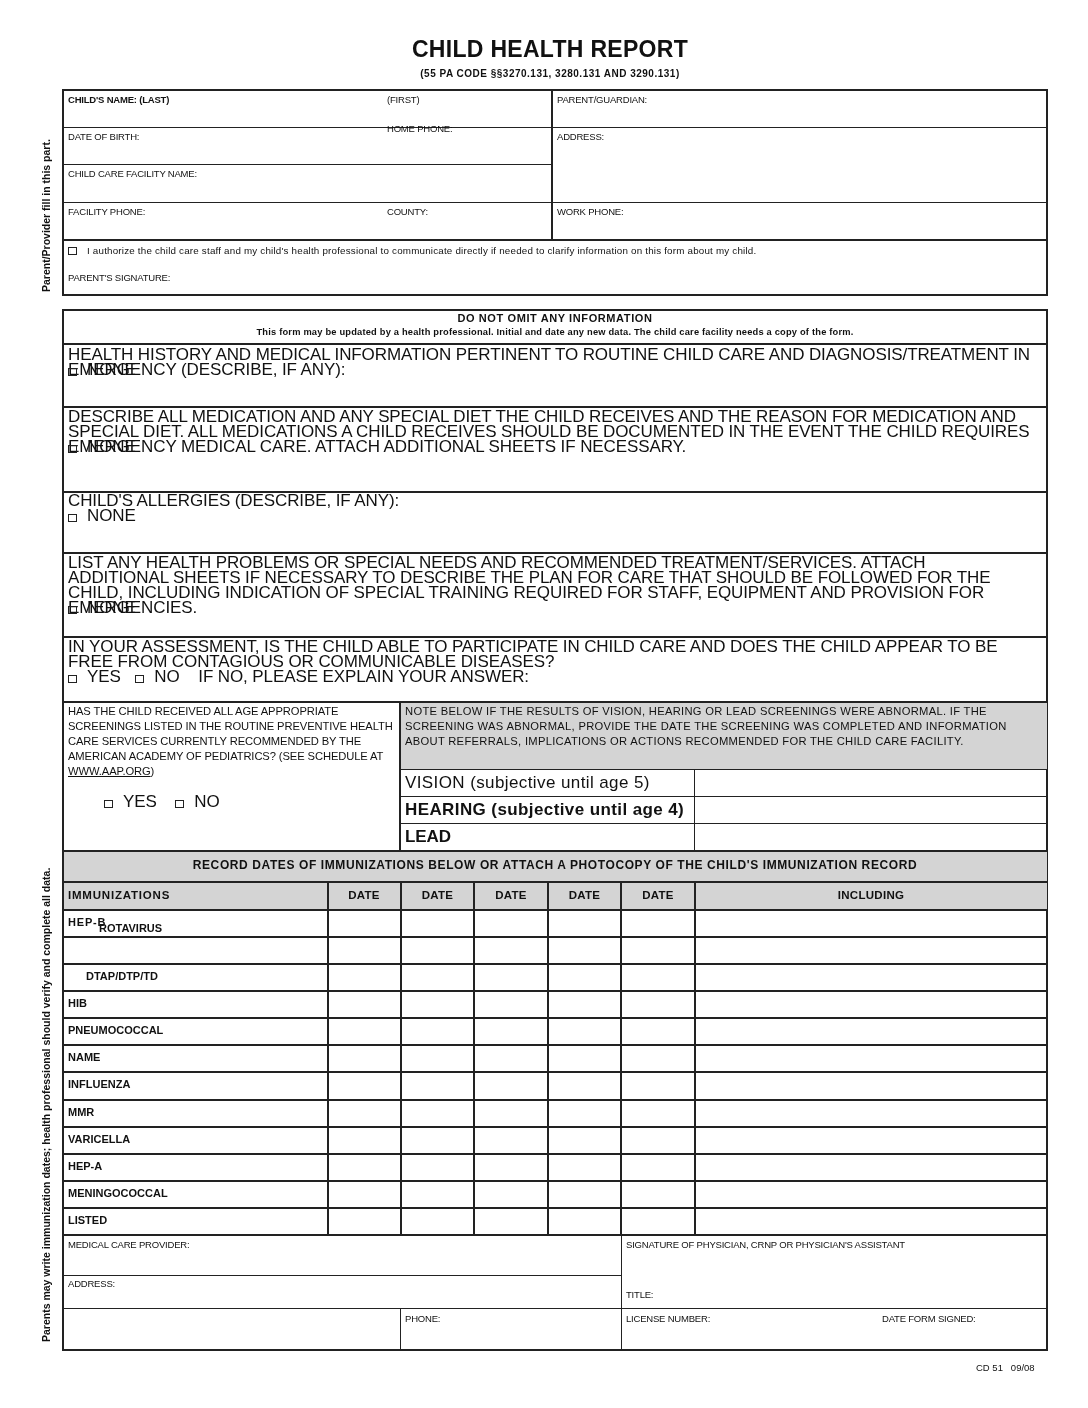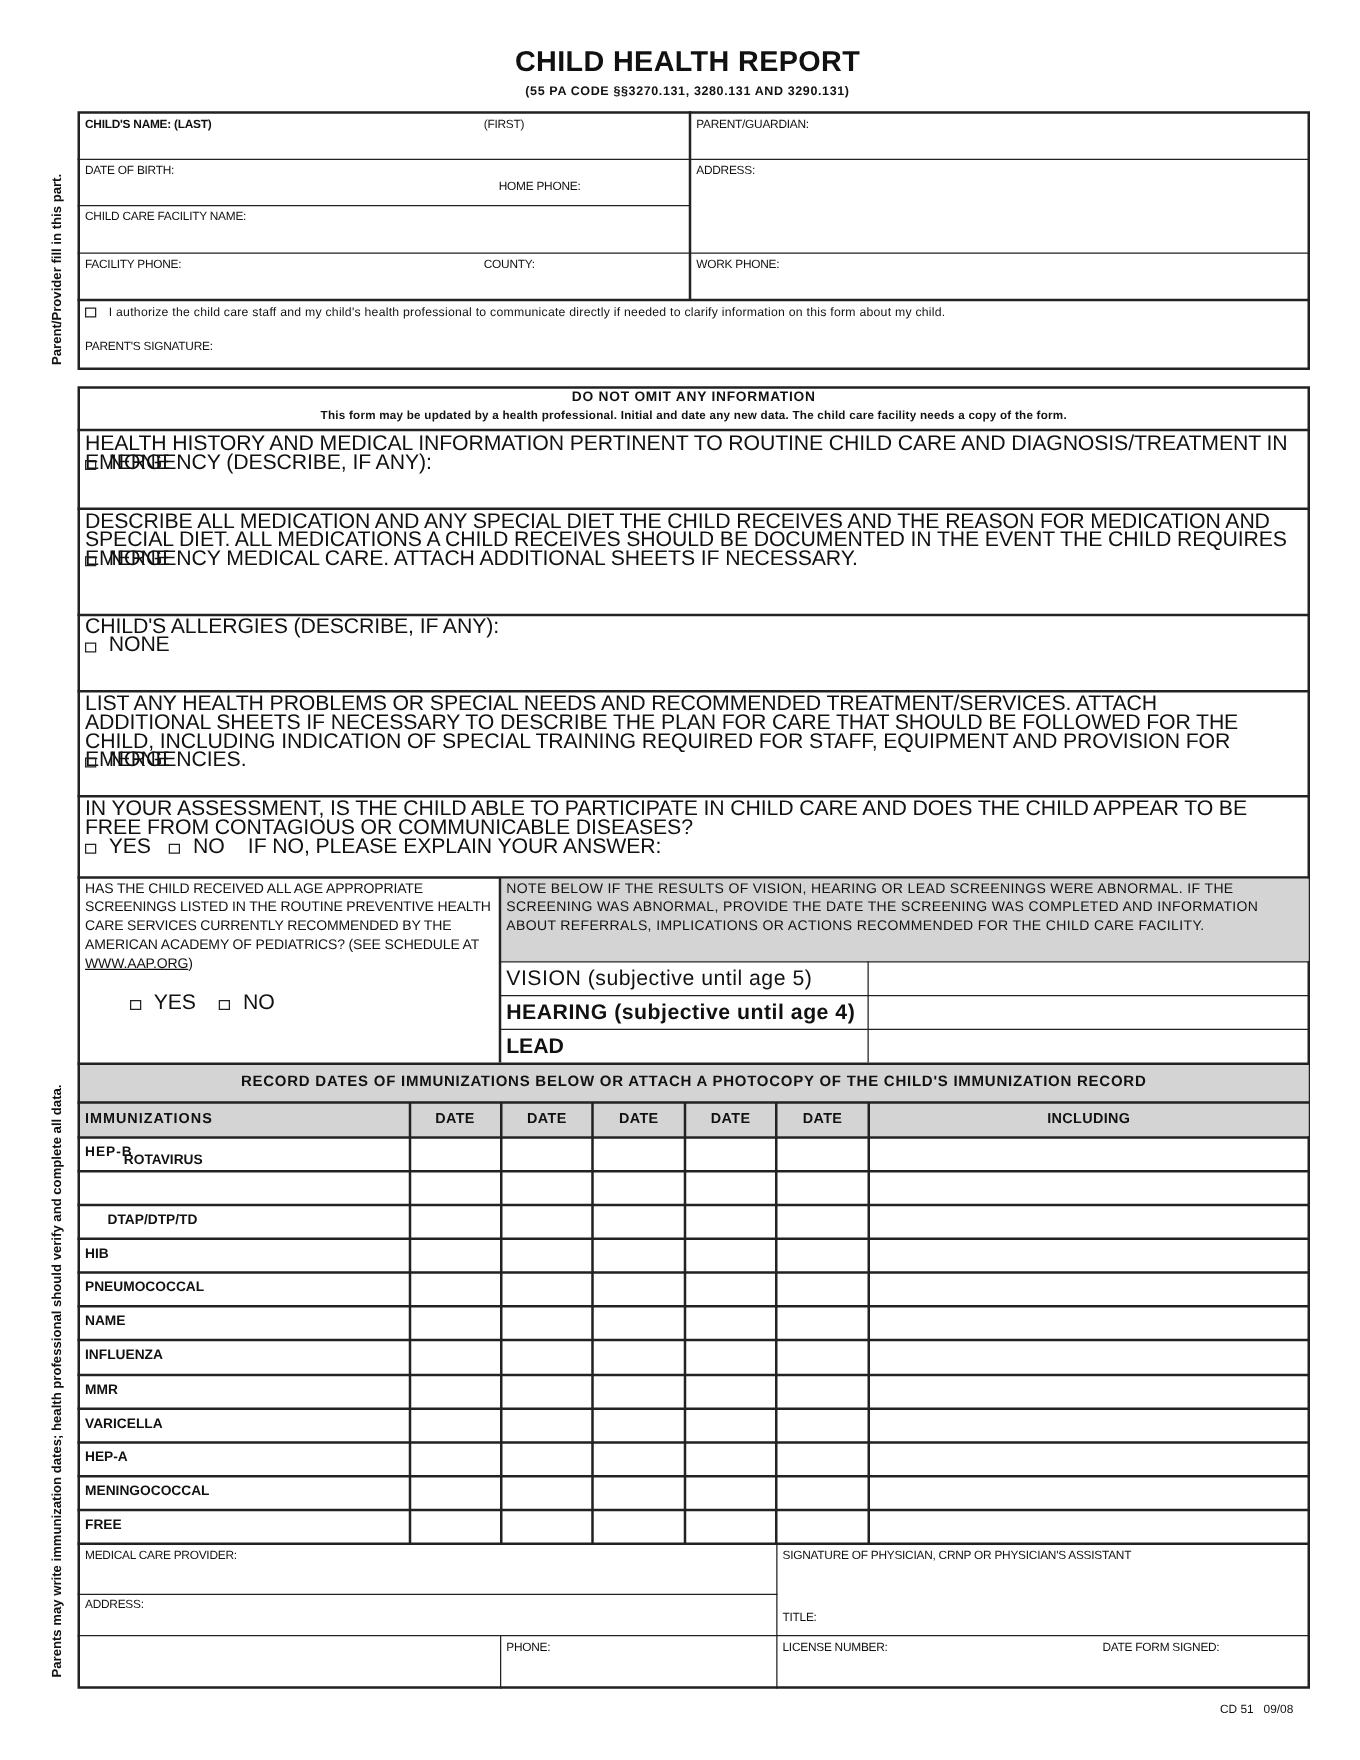--- a/index.html
+++ b/index.html
@@ -41,21 +41,21 @@
 
 <div class="lbl" style="left:68px; top:94px;font-weight:bold;">CHILD'S NAME:   (LAST)</div>
 <div class="input-area" style="left:68px; top:106px; width:310px; height:20px;"></div>
 <div class="lbl" style="left:387px; top:94px;">(FIRST)</div>
 <div class="input-area" style="left:387px; top:106px; width:160px; height:20px;"></div>
 <div class="lbl" style="left:557px; top:94px;">PARENT/GUARDIAN:</div>
 <div class="input-area" style="left:557px; top:106px; width:485px; height:20px;"></div>
 
 <div class="lbl" style="left:68px; top:131px;">DATE OF BIRTH:</div>
 <div class="input-area" style="left:68px; top:143px; width:310px; height:20px;"></div>
-<div class="lbl" style="left:387px; top:144px;margin-left:12px;">HOME PHONE:</div>
+<div class="lbl" style="left:387px; top:123px;">HOME PHONE:</div>
 <div class="input-area" style="left:387px; top:143px; width:160px; height:20px;"></div>
 <div class="lbl" style="left:557px; top:131px;">ADDRESS:</div>
 <div class="input-area" style="left:557px; top:143px; width:485px; height:57px;"></div>
 
 <div class="lbl" style="left:68px; top:168px;">CHILD CARE FACILITY NAME:</div>
 <div class="input-area" style="left:68px; top:180px; width:480px; height:20px;"></div>
 
 <div class="lbl" style="left:68px; top:206px;">FACILITY PHONE:</div>
 <div class="input-area" style="left:68px; top:218px; width:310px; height:20px;"></div>
 <div class="lbl" style="left:387px; top:206px;">COUNTY:</div>
@@ -164,21 +164,21 @@
 <div class="imm-name" style="top:922px;padding-left:31px;">ROTAVIRUS</div>
 <div class="imm-name" style="top:970px;padding-left:18px;">DTAP/DTP/TD</div>
 <div class="imm-name" style="top:997px;">HIB</div>
 <div class="imm-name" style="top:1024px;">PNEUMOCOCCAL</div>
 <div class="imm-name" style="top:1051px;">NAME</div>
 <div class="imm-name" style="top:1078px;">INFLUENZA</div>
 <div class="imm-name" style="top:1106px;">MMR</div>
 <div class="imm-name" style="top:1133px;">VARICELLA</div>
 <div class="imm-name" style="top:1160px;">HEP-A</div>
 <div class="imm-name" style="top:1187px;">MENINGOCOCCAL</div>
-<div class="imm-name" style="top:1214px;">FREE</div>
+<div class="imm-name" style="top:1214px;">LISTED</div>
 
 <div class="input-area" style="left:329px; top:911px; width:717px; height:322px;"></div>
 
 <div class="hl" style="left:62px; top:1275px; width:560px;"></div>
 <div class="hl" style="left:62px; top:1308px; width:986px;"></div>
 <div class="vl" style="left:621px; top:1235px; height:116px;"></div>
 <div class="vl" style="left:400px; top:1308px; height:43px;"></div>
 
 <div class="lbl" style="left:68px; top:1239px;">MEDICAL CARE PROVIDER:</div>
 <div class="input-area" style="left:68px; top:1251px; width:548px; height:22px;"></div>

